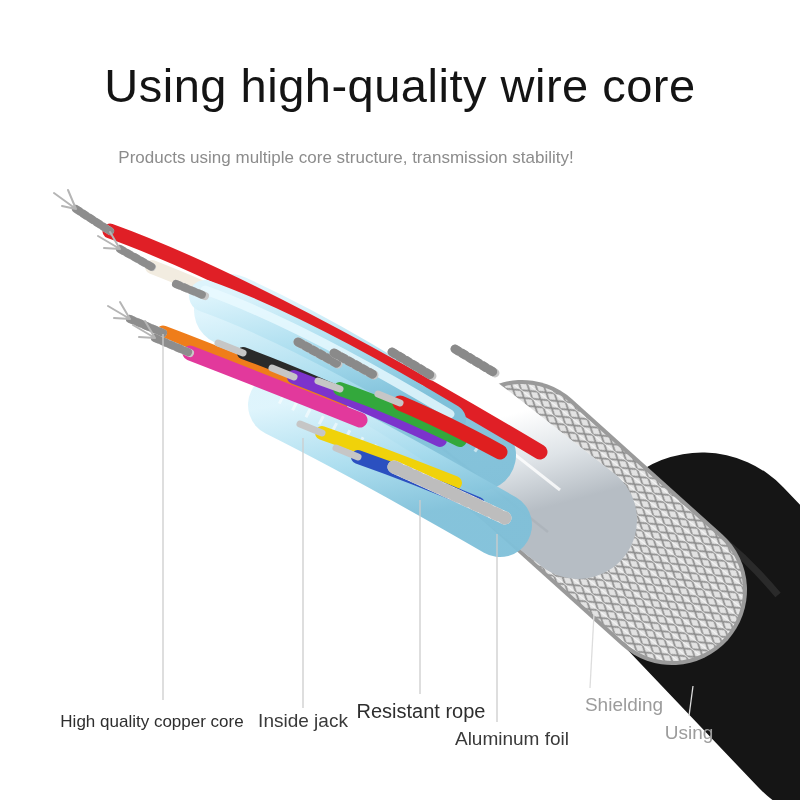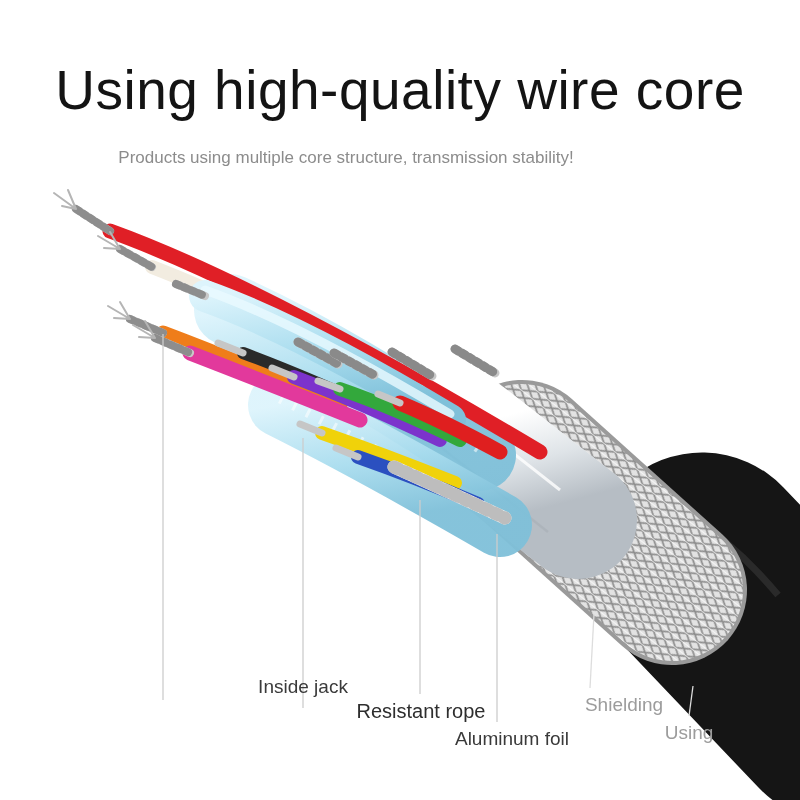--- a/index.html
+++ b/index.html
@@ -2,21 +2,21 @@
 <html><head>
 <meta charset="utf-8">
 <style>
   html,body{margin:0;padding:0;background:#fff;}
   .stage{
     position:relative;width:800px;height:800px;background:#ffffff;
     font-family:"Liberation Sans", sans-serif;overflow:hidden;margin:0 auto;
   }
   .title{
     position:absolute;top:58px;left:0;width:800px;text-align:center;
-    font-size:55px;font-weight:400;color:#141414;letter-spacing:.5px;
+    font-size:47px;font-weight:400;color:#141414;letter-spacing:.5px;
   }
   .subtitle{
     position:absolute;top:148px;left:0;width:692px;text-align:center;
     font-size:17px;color:#8c8c8c;
   }
   .art{position:absolute;left:0;top:0;}
   .lab{position:absolute;transform:translateX(-50%);white-space:nowrap;}
   .lab-dark{color:#2e2e2e;}
   .lab-mid{color:#3a3a3a;}
   .lab-light{color:#9c9c9c;}
@@ -135,19 +135,20 @@
     <g stroke="#cccccc" stroke-width="1.3" fill="none">
       <path d="M163 334 L163 700"></path>
       <path d="M303 438 L303 708"></path>
       <path d="M420 500 L420 694"></path>
       <path d="M497 534 L497 722"></path>
       <path d="M594 614 L590 688" stroke="#dddddd"></path>
       <path d="M693 686 L689 716" stroke="#dddddd"></path>
     </g>
   </svg>
 
-  <div class="lab lab-mid fs19" style="left:303px;top:676px;">Inside jack</div>
+  <div class="lab lab-dark fs17" style="left:152px;top:712px;">High quality copper core</div>
+  <div class="lab lab-mid fs19" style="left:303px;top:710px;">Inside jack</div>
   <div class="lab lab-dark fs16" style="left:421px;top:700px;">Resistant rope</div>
   <div class="lab lab-mid fs19" style="left:512px;top:728px;">Aluminum foil</div>
   <div class="lab lab-light fs19" style="left:624px;top:694px;">Shielding</div>
   <div class="lab lab-light fs19" style="left:689px;top:722px;">Using</div>
 
 </div>
 
 </body></html>

